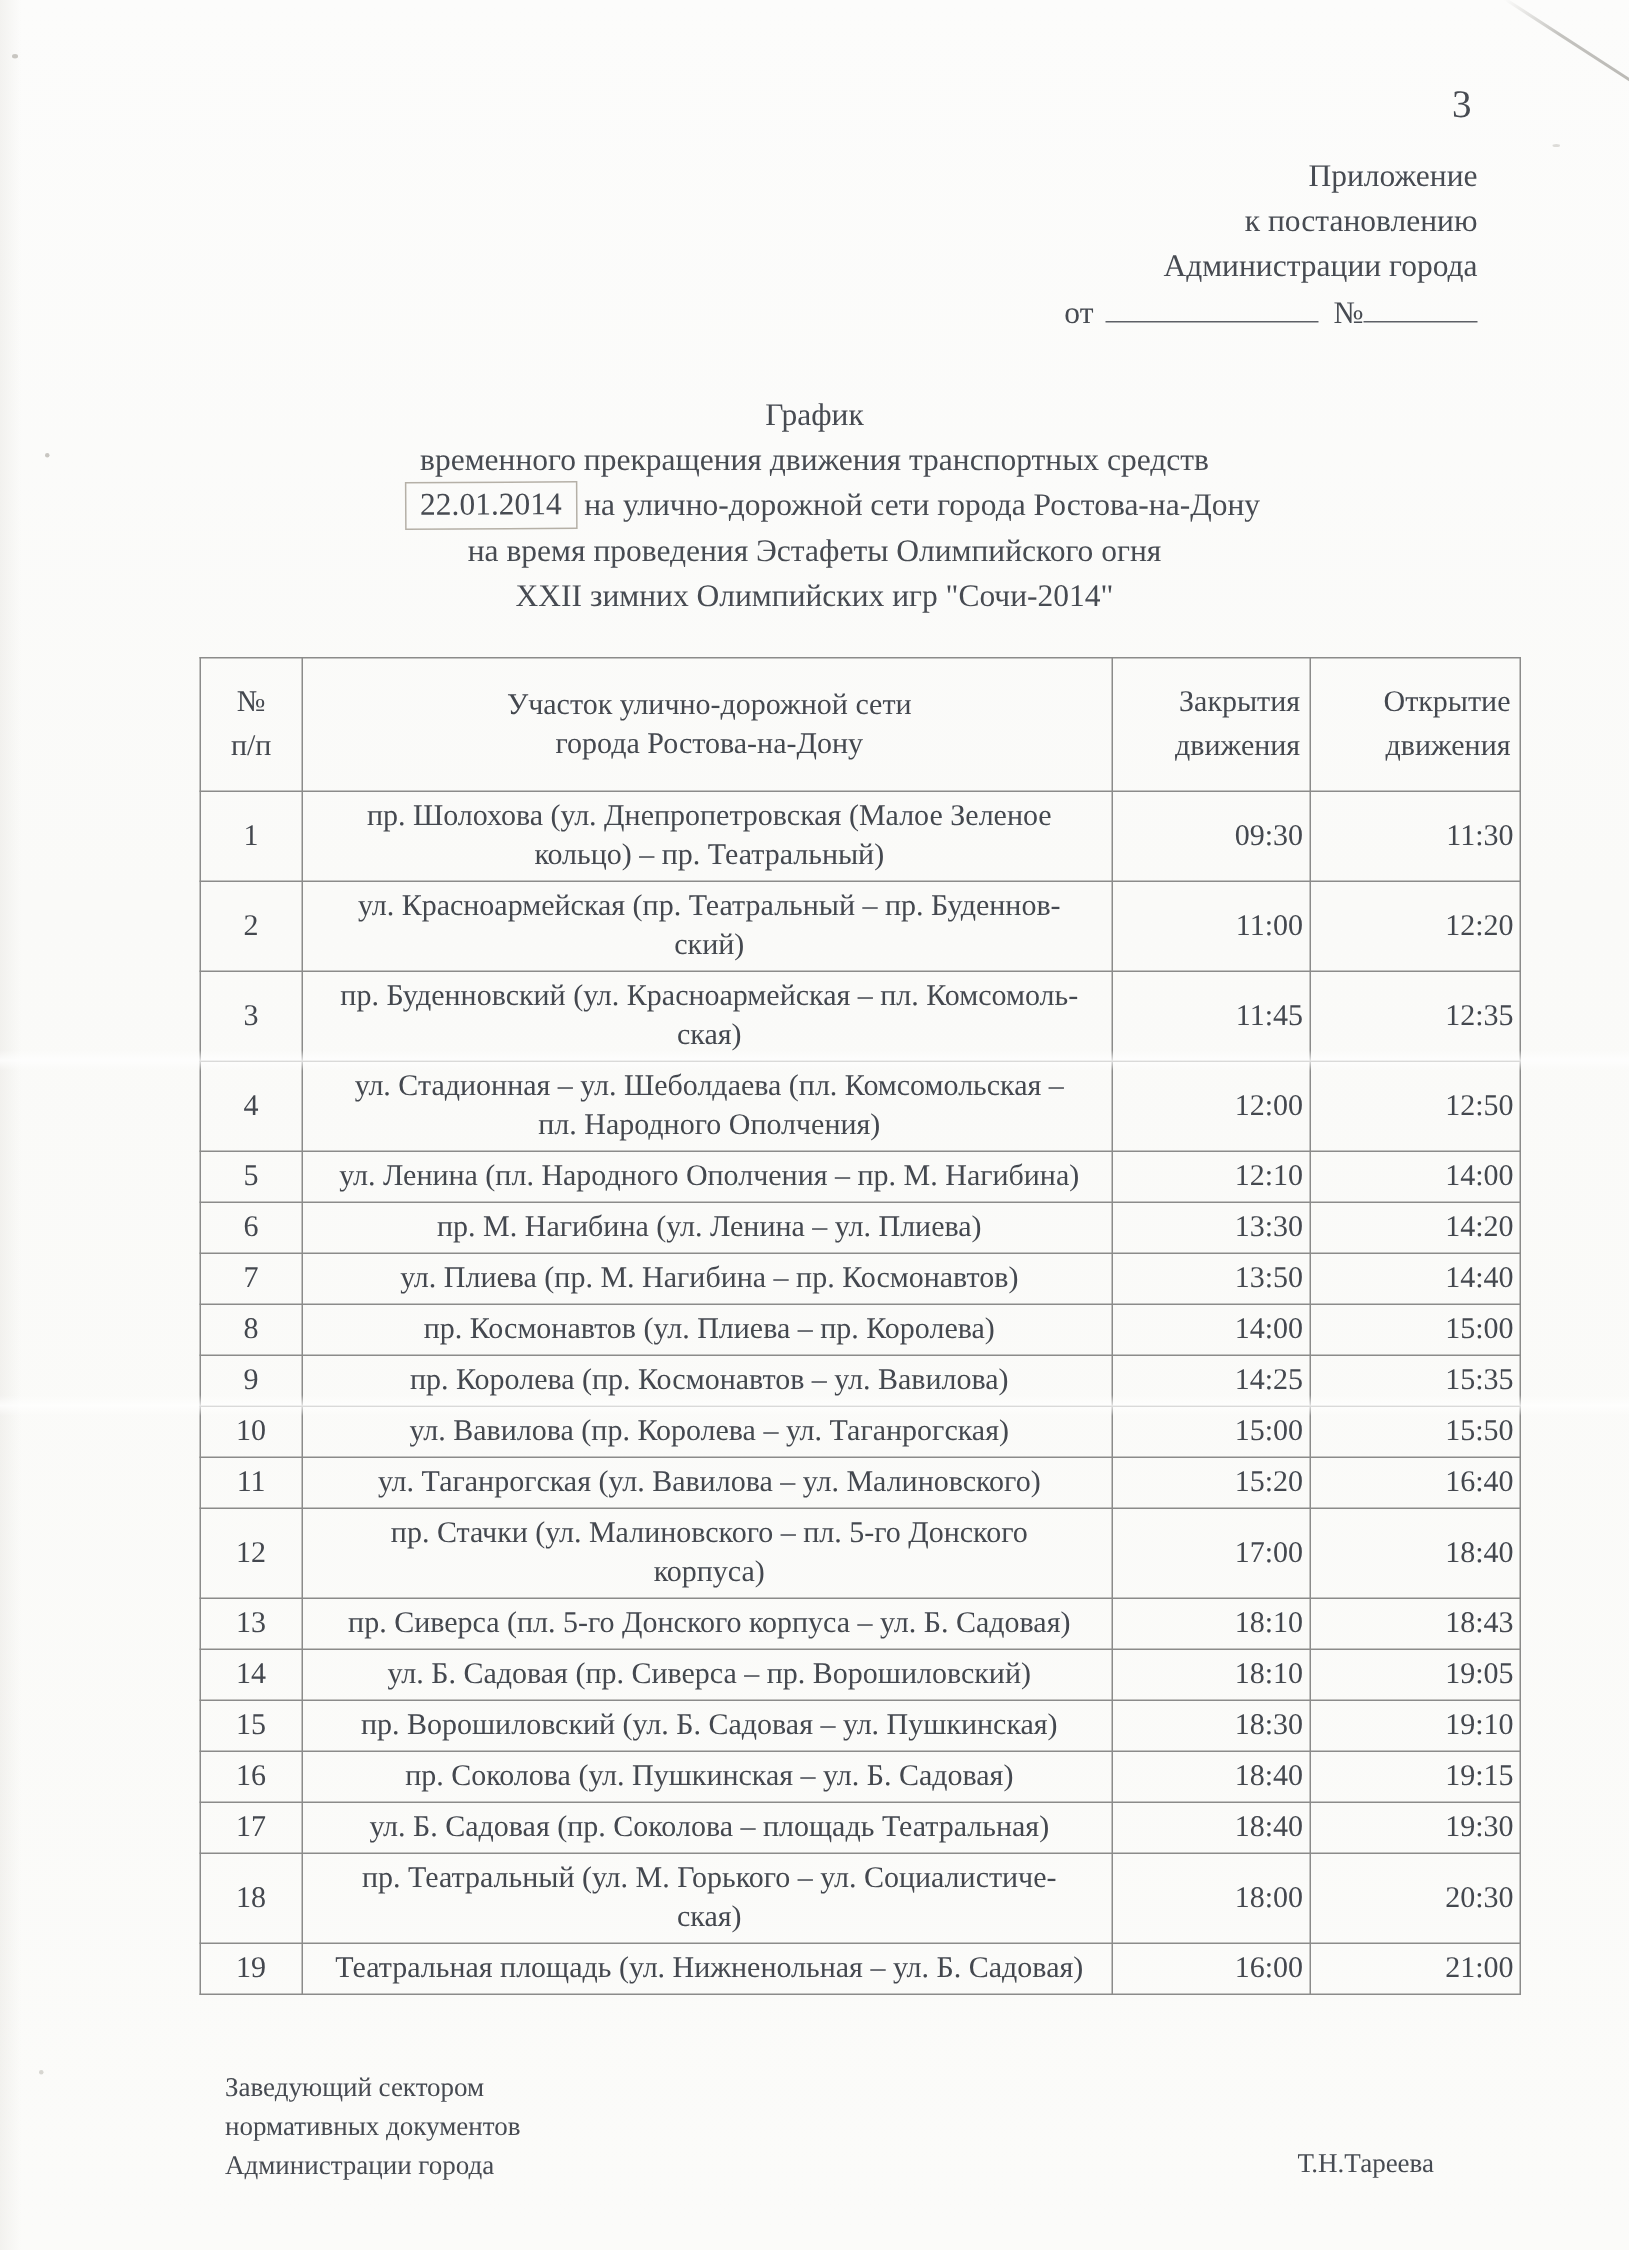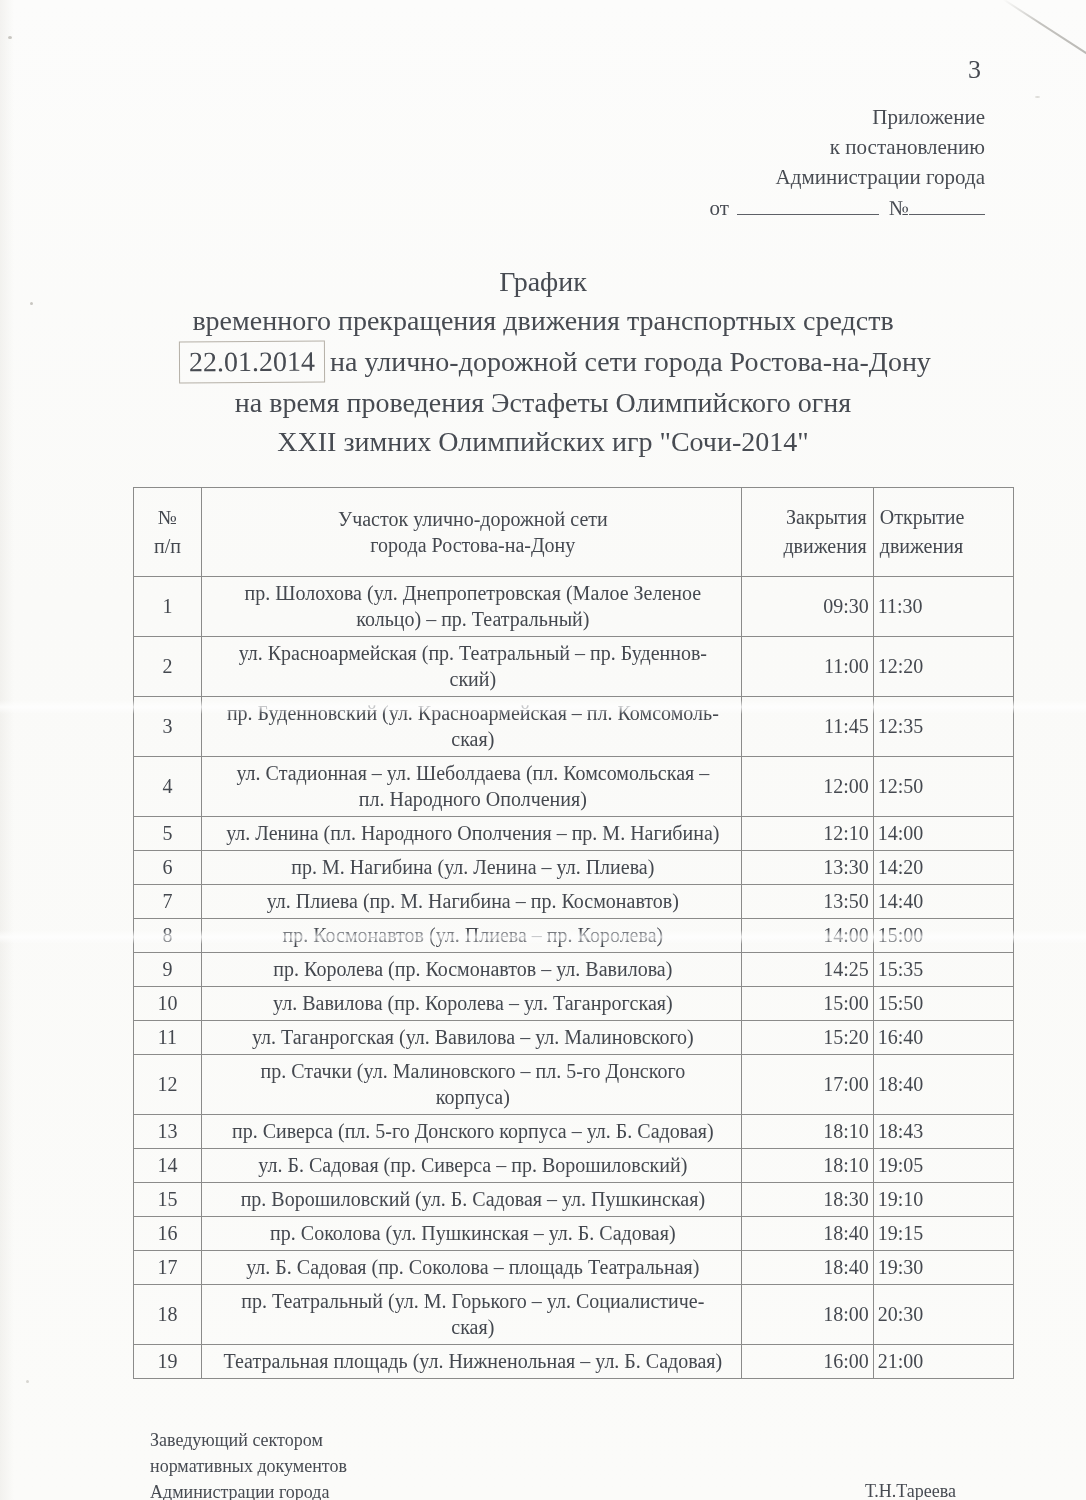--- a/index.html
+++ b/index.html
@@ -67,21 +67,21 @@
     height: 0.95em;
     vertical-align: baseline;
   }
   .blank-line.long { width: 142px; margin-left: 8px; margin-right: 10px; }
   .blank-line.short { width: 76px; }
 
   
   .title-block {
     margin-top: 38px;
     text-align: center;
-    font-size: 28px;
+    font-size: 21px;
     line-height: 1.40;
   }
   .date-box {
     display: inline-block;
     border: 1.6px solid #b5b0a7;
     padding: 0px 9px 1px 9px;
     margin-right: 5px;
     transform: rotate(-0.3deg);
     margin-left: 24px;
   }
@@ -102,21 +102,21 @@
   .schedule-table th {
     font-weight: normal;
     text-align: center;
     padding: 15px 6px;
     white-space: pre-line;
     line-height: 1.45;
   }
   .schedule-table .c-num   { width: 58px;  text-align: center; }
   .schedule-table .c-street{ width: 552px; text-align: center; padding: 3px 8px 4px 11px; line-height: 1.30; white-space: pre-line; }
   .schedule-table .c-close { width: 122px; text-align: right; }
-  .schedule-table .c-open  { width: 131px; text-align: left; }
+  .schedule-table .c-open  { width: 131px; text-align: right; }
   .schedule-table td.c-num,
   .schedule-table td.c-close,
   .schedule-table td.c-open { padding: 2px 4px; }
 
   
   .signature-block {
     margin: 48px 16px 0 150px;
     width: 806px;
     display: flex;
     justify-content: space-between;

